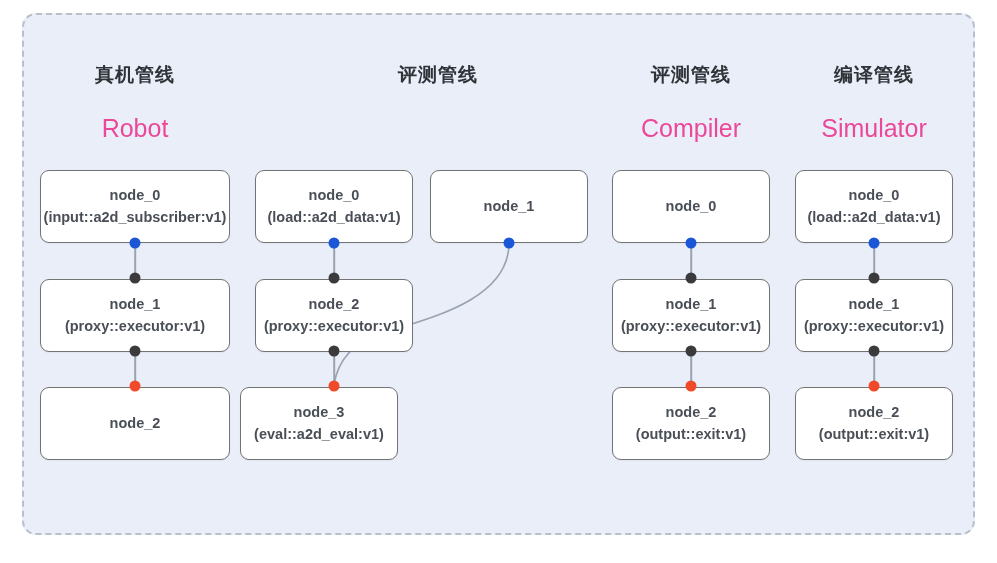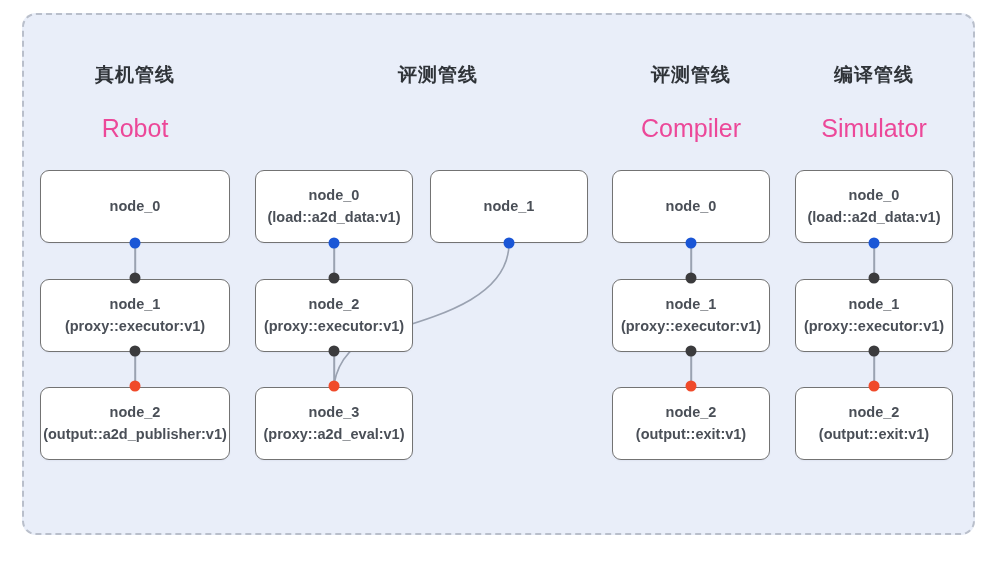--- a/index.html
+++ b/index.html
@@ -118,36 +118,36 @@
     <path d="M 380 334 C 352 343, 338 362, 334 384" fill="none" stroke="#9aa2b1" stroke-width="1.6"></path>
   </svg>
 
   <div class="col-header" style="left:35px; top:62px; width:200px;">
     <div class="col-title-cn">真机管线</div>
     <div class="col-title-en">Robot</div>
   </div>
 
   <div class="node-box" style="left:40px; top:170px; width:190px; height:73px;">
     <div class="node-name">node_0</div>
+    <div class="node-type">(input::a2d_subscriber:v1)</div>
   </div>
   <div class="port port-blue" style="left:135px; top:243px;"></div>
   <div class="edge-line" style="left:135px; top:243px; height:35px;"></div>
   <div class="port port-black" style="left:135px; top:278px;"></div>
 
   <div class="node-box" style="left:40px; top:279px; width:190px; height:73px;">
     <div class="node-name">node_1</div>
     <div class="node-type">(proxy::executor:v1)</div>
   </div>
   <div class="port port-black" style="left:135px; top:351px;"></div>
   <div class="edge-line" style="left:135px; top:351px; height:35px;"></div>
   <div class="port port-red" style="left:135px; top:386px;"></div>
 
   <div class="node-box" style="left:40px; top:387px; width:190px; height:73px;">
     <div class="node-name">node_2</div>
-    <div class="node-type">(output::a2d_publisher:v1)</div>
   </div>
 
   <div class="col-header" style="left:338px; top:62px; width:200px;">
     <div class="col-title-cn">评测管线</div>
   </div>
 
   <div class="node-box" style="left:255px; top:170px; width:158px; height:73px;">
     <div class="node-name">node_0</div>
     <div class="node-type">(load::a2d_data:v1)</div>
   </div>
@@ -161,23 +161,23 @@
   <div class="port port-blue" style="left:509px; top:243px;"></div>
 
   <div class="node-box" style="left:255px; top:279px; width:158px; height:73px;">
     <div class="node-name">node_2</div>
     <div class="node-type">(proxy::executor:v1)</div>
   </div>
   <div class="port port-black" style="left:334px; top:351px;"></div>
   <div class="edge-line" style="left:334px; top:351px; height:35px;"></div>
   <div class="port port-red" style="left:334px; top:386px;"></div>
 
-  <div class="node-box" style="left:255px; top:387px; width:158px; height:73px;">
+  <div class="node-box" style="left:240px; top:387px; width:158px; height:73px;">
     <div class="node-name">node_3</div>
-    <div class="node-type">(proxy::a2d_eval:v1)</div>
+    <div class="node-type">(eval::a2d_eval:v1)</div>
   </div>
 
   <div class="col-header" style="left:591px; top:62px; width:200px;">
     <div class="col-title-cn">评测管线</div>
     <div class="col-title-en">Compiler</div>
   </div>
 
   <div class="node-box" style="left:612px; top:170px; width:158px; height:73px;">
     <div class="node-name">node_0</div>
   </div>

